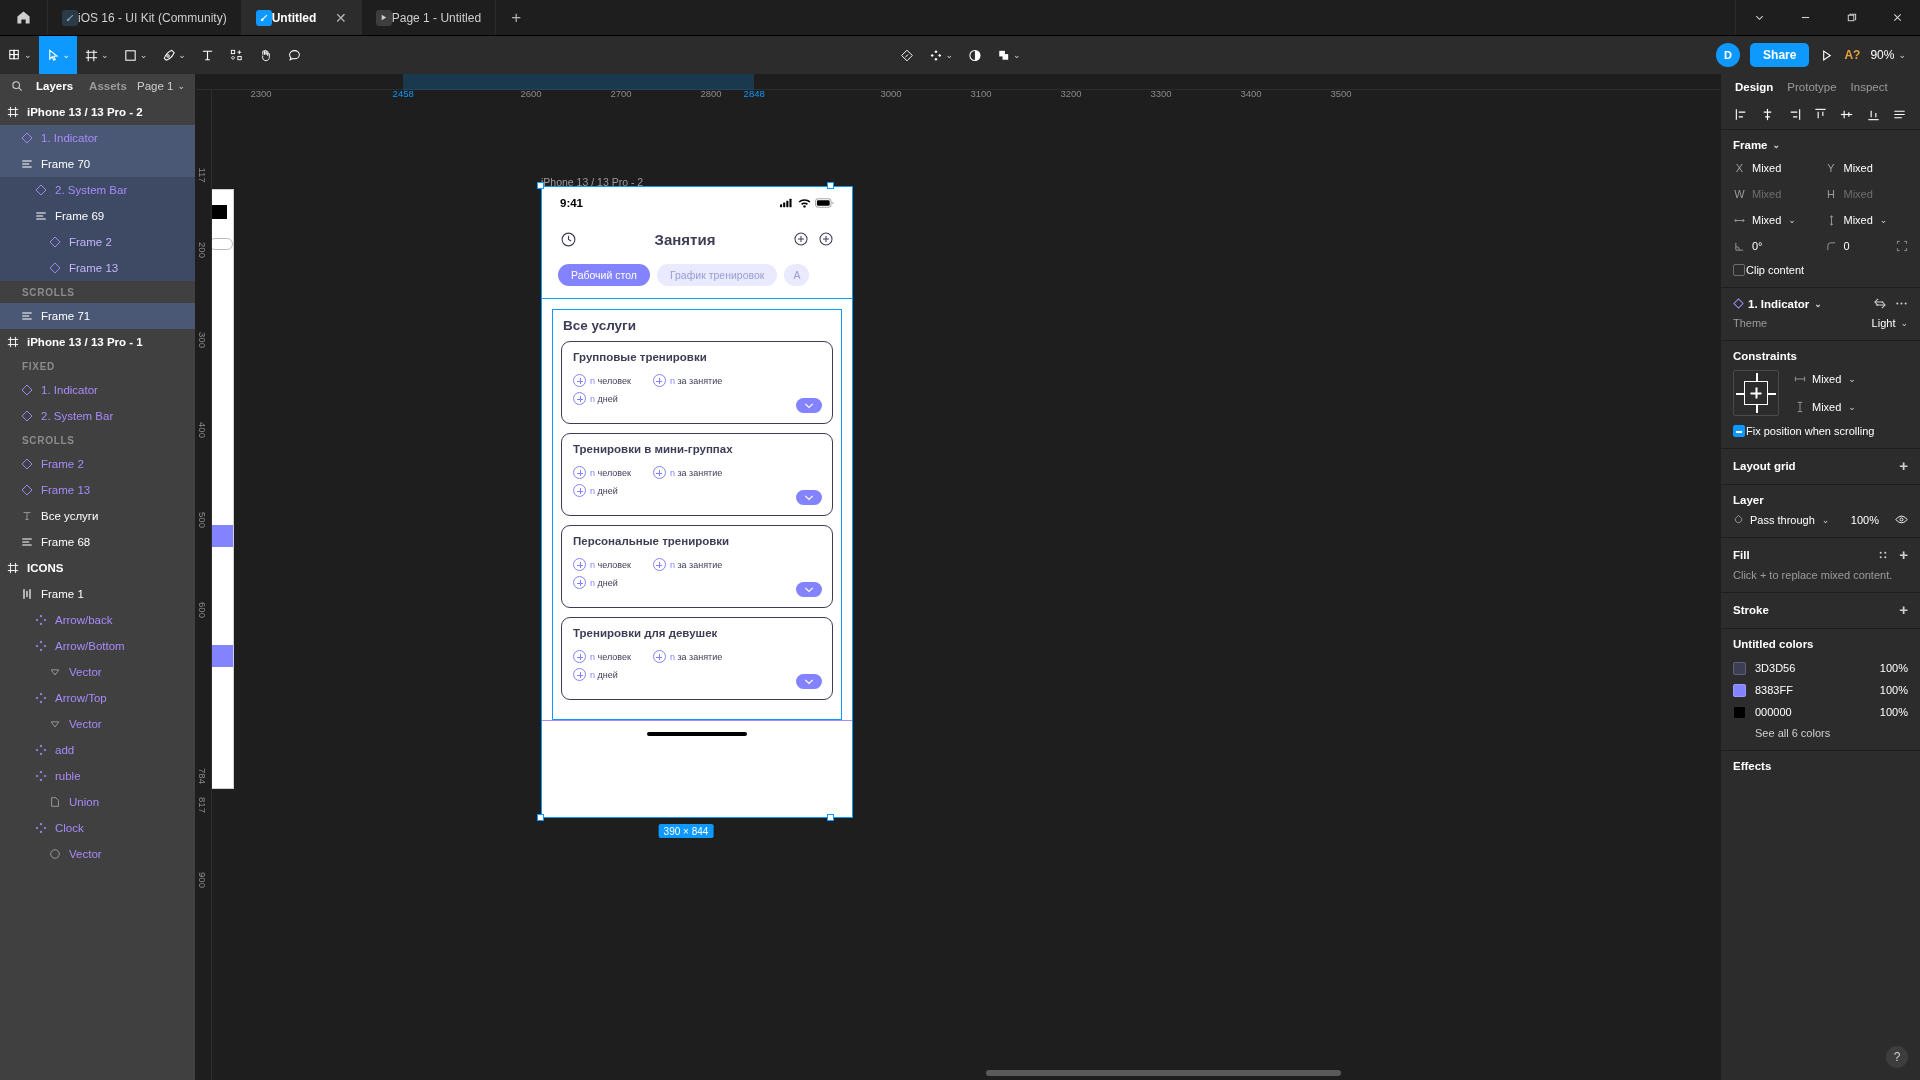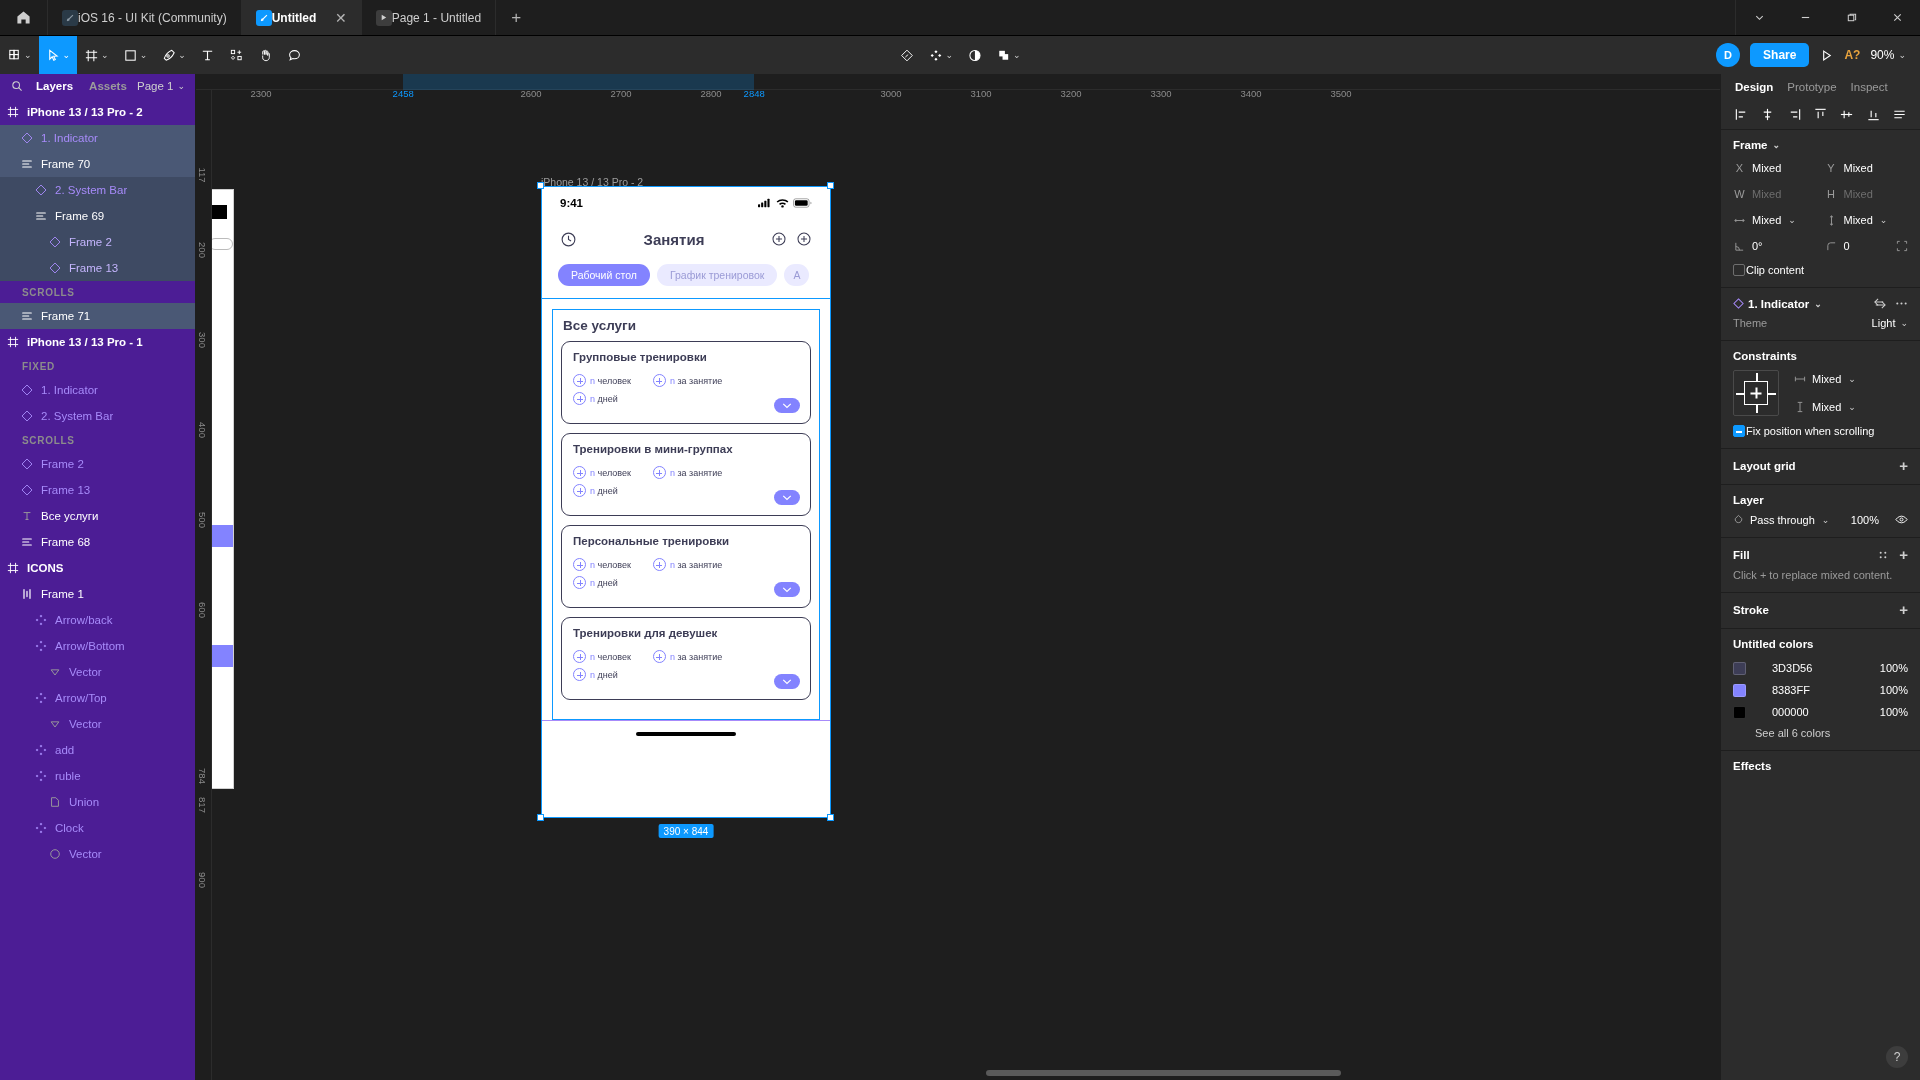--- a/index.html
+++ b/index.html
@@ -81,21 +81,21 @@
   .play-btn { color:#fff; cursor:pointer; display:flex; align-items:center; }
   .a-badge { color:#e8a33d; font-size:12px; font-weight:bold; cursor:pointer; }
   .zoom-lvl { color:#fff; font-size:12px; cursor:pointer;
     display:flex; align-items:center; gap:3px; }
 
   
   .main { display:flex; height:calc(1080px - 36px - 38px); }
 
   
   .left {
-    width:196px; background:#4c1d95; border-right:1px solid #1e1e1e;
+    width:196px; background:#404040; border-right:1px solid #1e1e1e;
     display:flex; flex-direction:column; flex:none;
   }
   .left-head {
     height:23px; display:flex; align-items:center; gap:0px;
     padding:0 6px; flex:none;
   }
   .search-ic { width:22px; display:flex; align-items:center;
     justify-content:center; cursor:pointer; }
   .lh-tab {
     font-size:11.5px; color:#9b9b9b; padding:3px 8px; cursor:pointer;
@@ -295,21 +295,21 @@
   .cb-cross {
     position:absolute; left:50%; top:50%; width:11px; height:11px;
     transform:translate(-50%,-50%);
   }
   .cb-cross::before, .cb-cross::after { content:''; position:absolute;
     background:#fff; }
   .cb-cross::before { left:0; right:0; top:5px; height:1.5px; }
   .cb-cross::after { top:0; bottom:0; left:5px; width:1.5px; }
   .cb-tick { position:absolute; background:#fff; }
   .color-row {
-    display:flex; align-items:center; gap:26px; font-size:11px;
+    display:flex; align-items:center; gap:9px; font-size:11px;
     color:#fff; height:22px; cursor:pointer;
   }
   .swatch { width:13px; height:13px; border-radius:2px; flex:none;
     border:1px solid rgba(255,255,255,.18); }
   .color-hex { flex:1; }
   .muted { color:#9b9b9b; font-size:11px; }
   .plus-btn { color:#cfcfcf; font-size:15px; cursor:pointer; line-height:1; }
   .see-all {
     font-size:11px; color:#cfcfcf; cursor:pointer; padding-left:22px;
     margin-top:4px;
@@ -789,21 +789,21 @@
 
     <div class="ghost-frame" style="left:10px; top:115px; width:28px; height:600px;">
       <div style="position:absolute;left:0;top:15px;width:20px;height:14px;background:#000;"></div>
       <div style="position:absolute;left:2px;top:48px;width:24px;height:12px;border:1px solid #bbb;border-radius:6px;"></div>
       <div style="position:absolute;left:2px;top:335px;width:24px;height:22px;background:#8383ff;"></div>
       <div style="position:absolute;left:2px;top:455px;width:24px;height:22px;background:#8383ff;"></div>
     </div>
 
     <div class="frame-label" style="left:345px; top:102px;">iPhone 13 / 13 Pro - 2</div>
 
-    <div class="phone" style="left:345px; top:112px; width:290px; height:632px;">
+    <div class="phone" style="left:345px; top:112px; width:312px; height:632px;">
 
       <div class="statusbar">
         <span class="sb-time">9:41</span>
         <span class="sb-right">
           <span>
             <svg width="14" height="10" viewBox="0 0 16 11" fill="#000">
                 <rect x="0" y="7" width="2.4" height="3.4" rx=".5"></rect>
                 <rect x="3.6" y="5" width="2.4" height="5.4" rx=".5"></rect>
                 <rect x="7.2" y="2.8" width="2.4" height="7.6" rx=".5"></rect>
                 <rect x="10.8" y=".6" width="2.4" height="9.8" rx=".5"></rect>

